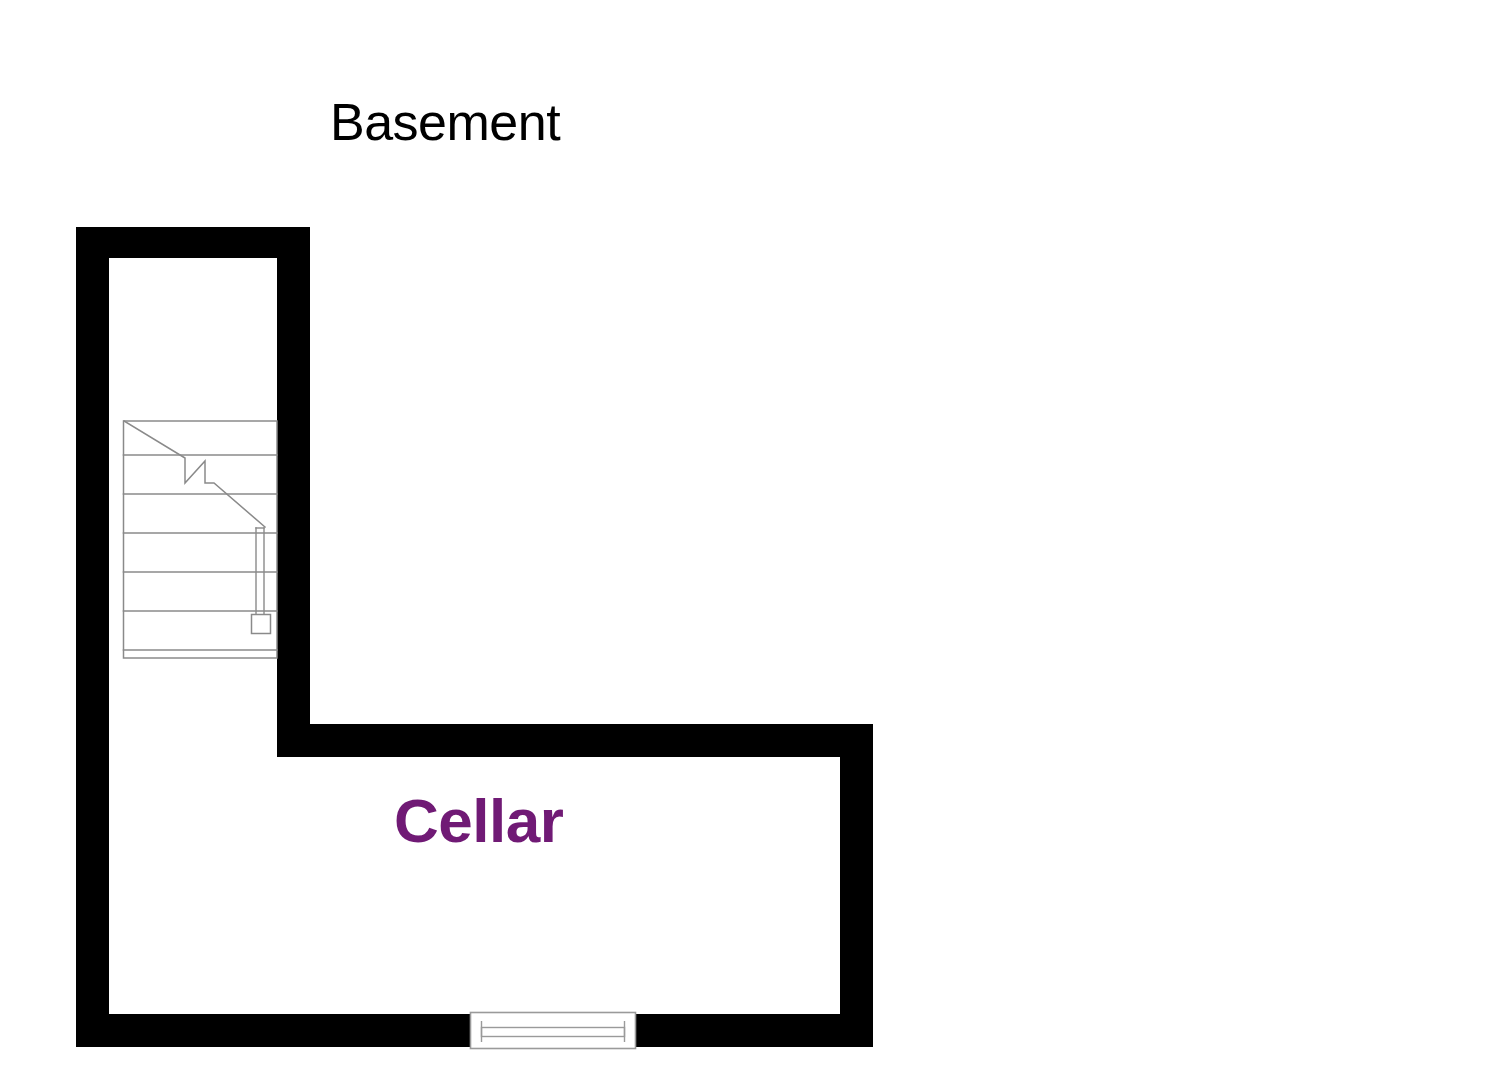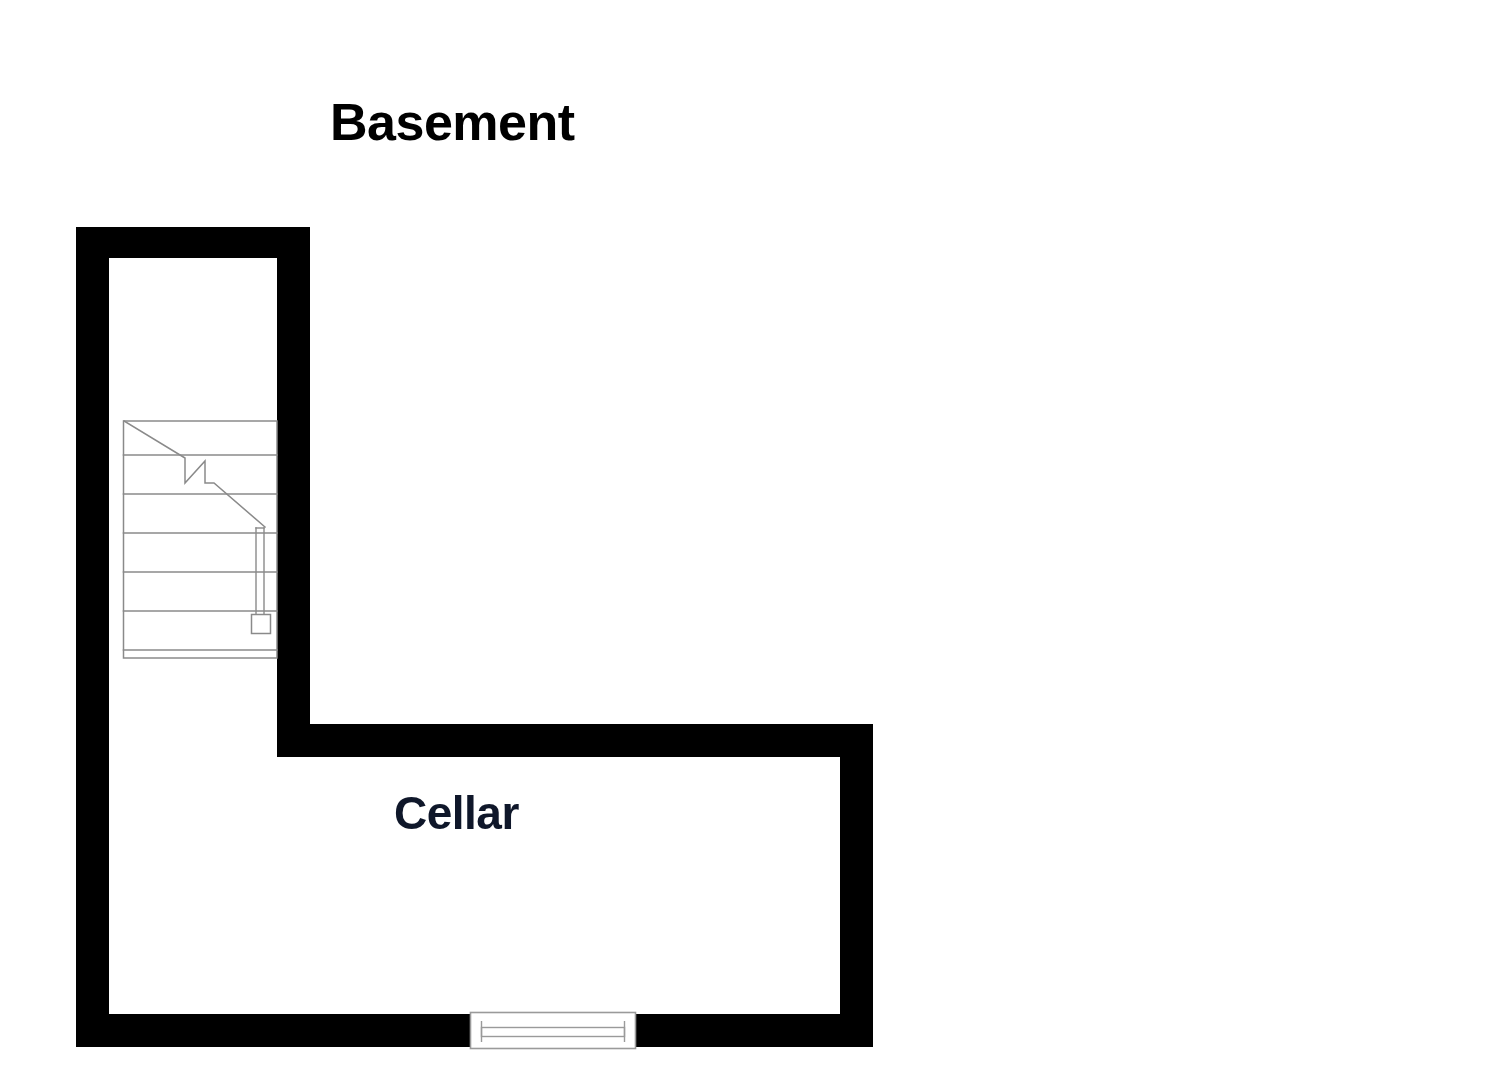--- a/index.html
+++ b/index.html
@@ -29,32 +29,32 @@
     width: 1485px;
     height: 1080px;
     display: block;
   }
   .floor-title {
     position: absolute;
     left: 330px;
     top: 96px;
     font-family: "Liberation Sans", sans-serif;
     font-size: 52px;
-    font-weight: bold;
+    font-weight: normal;
     color: #000000;
     letter-spacing: -0.5px;
     white-space: nowrap;
     line-height: 1;
   }
   .room-label {
     position: absolute;
     font-family: "Liberation Sans", sans-serif;
-    font-size: 46px;
+    font-size: 62px;
     font-weight: bold;
-    color: #0f172a;
+    color: #701a75;
     letter-spacing: -0.5px;
     white-space: nowrap;
     line-height: 1;
   }
   .room-label.cellar {
     left: 394px;
     top: 790px;
   }
 </style>
 </head>

